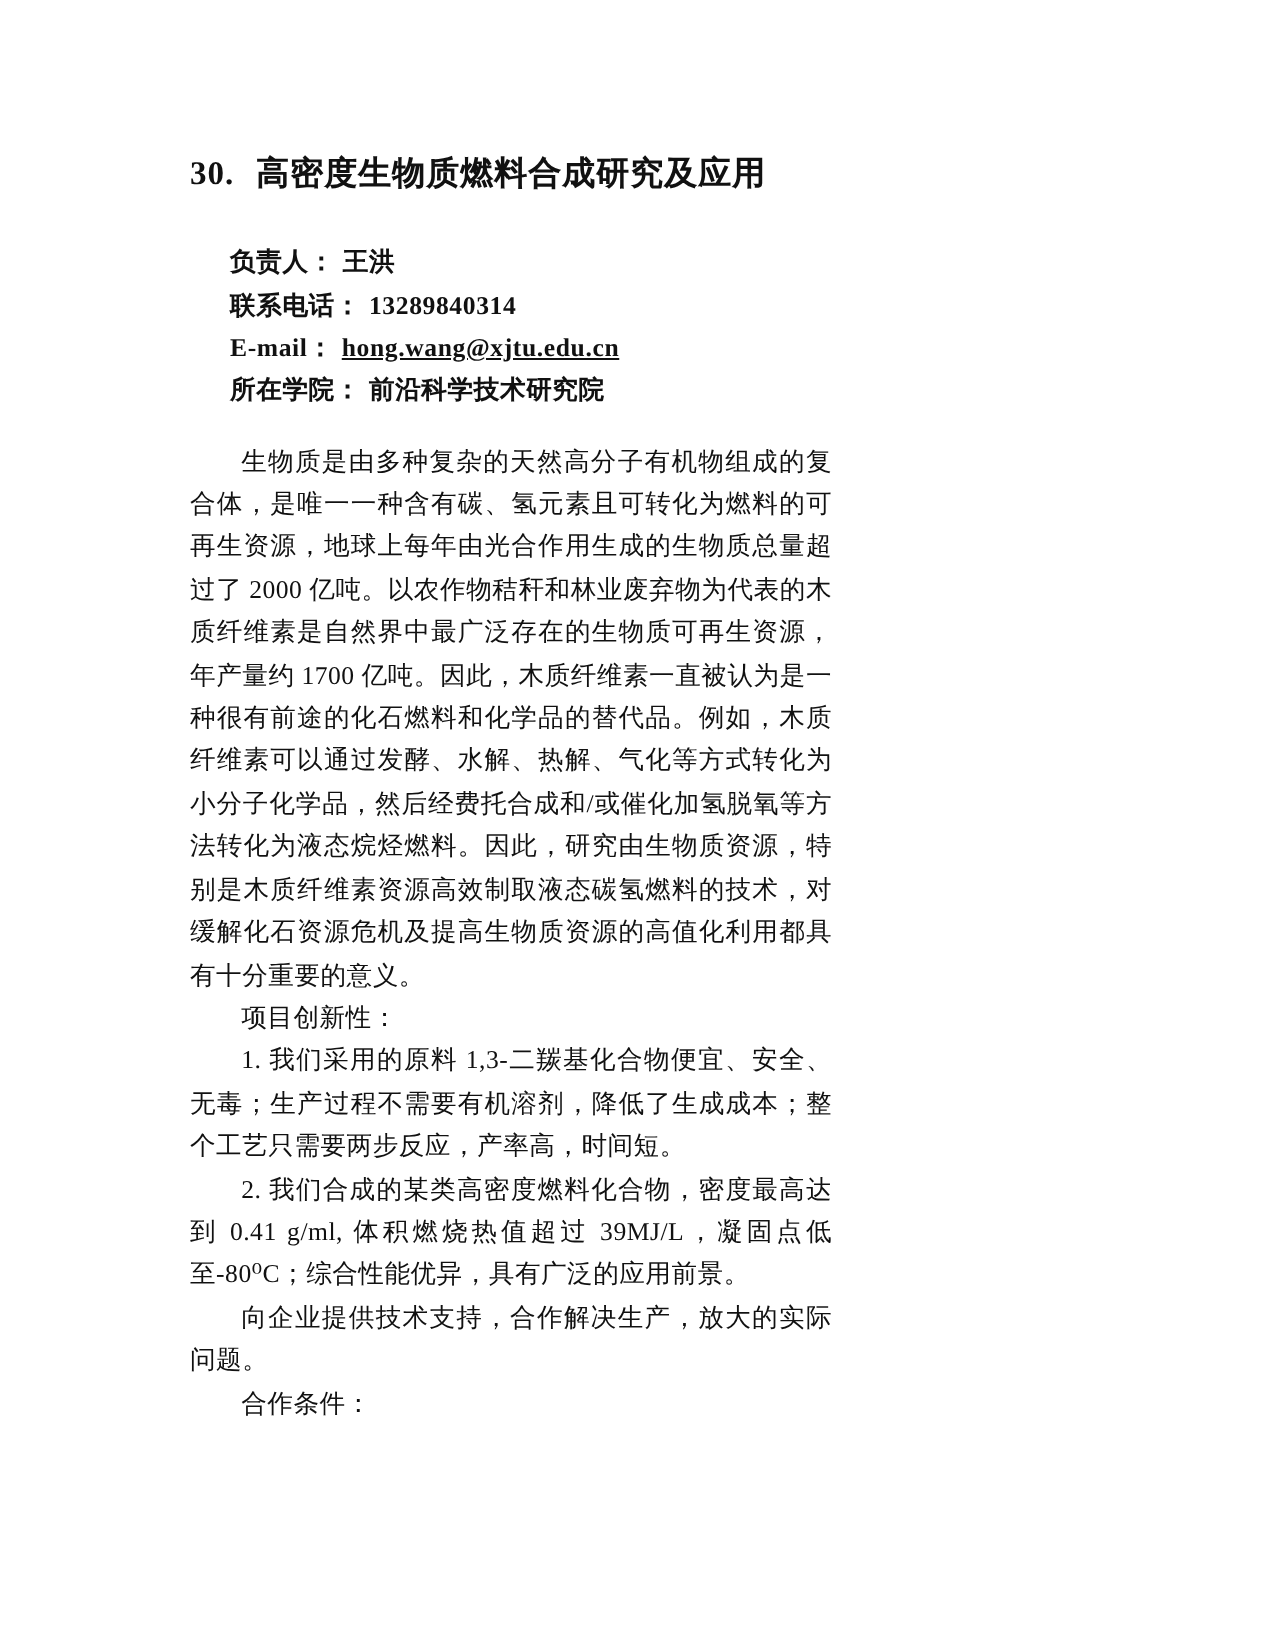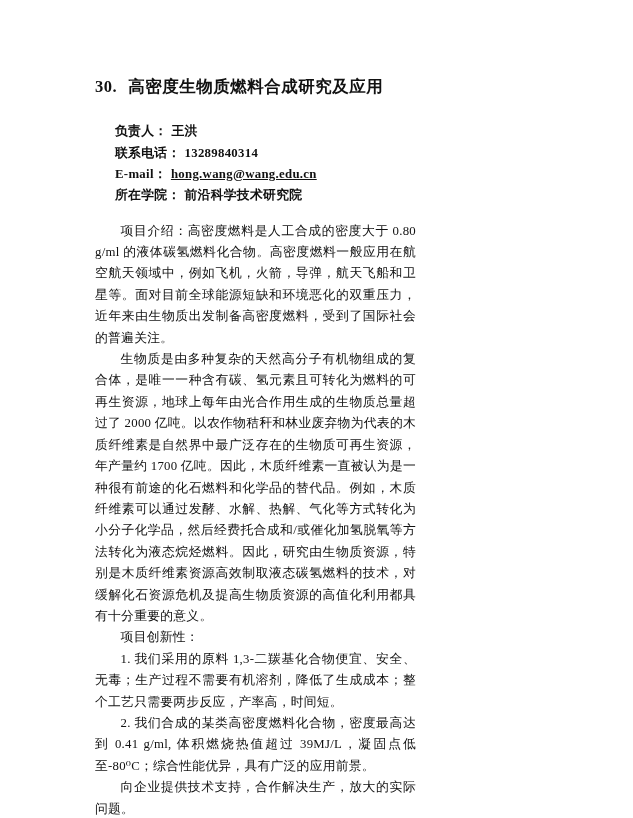--- a/index.html
+++ b/index.html
@@ -63,29 +63,28 @@
   <h1 class="doc-title"><span class="num">30.</span><span>高密度生物质燃料合成研究及应用</span></h1>
 
   <div class="info-block">
     <div class="info-line">
       <span class="label">负责人：</span><span class="value">王洪</span>
     </div>
     <div class="info-line">
       <span class="label">联系电话：</span><span class="value">13289840314</span>
     </div>
     <div class="info-line">
-      <span class="label">E-mail：</span><span class="value underline">hong.wang@wang.edu.cn</span>
+      <span class="label">E-mail：</span><span class="value underline">hong.wang@xjtu.edu.cn</span>
     </div>
     <div class="info-line">
       <span class="label">所在学院：</span><span class="value">前沿科学技术研究院</span>
     </div>
   </div>
 
   <div class="content">
-    <p>项目介绍：高密度燃料是人工合成的密度大于 0.80 g/ml 的液体碳氢燃料化合物。高密度燃料一般应用在航空航天领域中，例如飞机，火箭，导弹，航天飞船和卫星等。面对目前全球能源短缺和环境恶化的双重压力，近年来由生物质出发制备高密度燃料，受到了国际社会的普遍关注。</p>
     <p>生物质是由多种复杂的天然高分子有机物组成的复合体，是唯一一种含有碳、氢元素且可转化为燃料的可再生资源，地球上每年由光合作用生成的生物质总量超过了 2000 亿吨。以农作物秸秆和林业废弃物为代表的木质纤维素是自然界中最广泛存在的生物质可再生资源，年产量约 1700 亿吨。因此，木质纤维素一直被认为是一种很有前途的化石燃料和化学品的替代品。例如，木质纤维素可以通过发酵、水解、热解、气化等方式转化为小分子化学品，然后经费托合成和/或催化加氢脱氧等方法转化为液态烷烃燃料。因此，研究由生物质资源，特别是木质纤维素资源高效制取液态碳氢燃料的技术，对缓解化石资源危机及提高生物质资源的高值化利用都具有十分重要的意义。</p>
     <p>项目创新性：</p>
     <p>1. 我们采用的原料 1,3-二羰基化合物便宜、安全、无毒；生产过程不需要有机溶剂，降低了生成成本；整个工艺只需要两步反应，产率高，时间短。</p>
     <p>2. 我们合成的某类高密度燃料化合物，密度最高达到 0.41 g/ml, 体积燃烧热值超过 39MJ/L，凝固点低至-80⁰C；综合性能优异，具有广泛的应用前景。</p>
     <p>向企业提供技术支持，合作解决生产，放大的实际问题。</p>
     <p>合作条件：</p>
   </div>
 
 </div>
 

